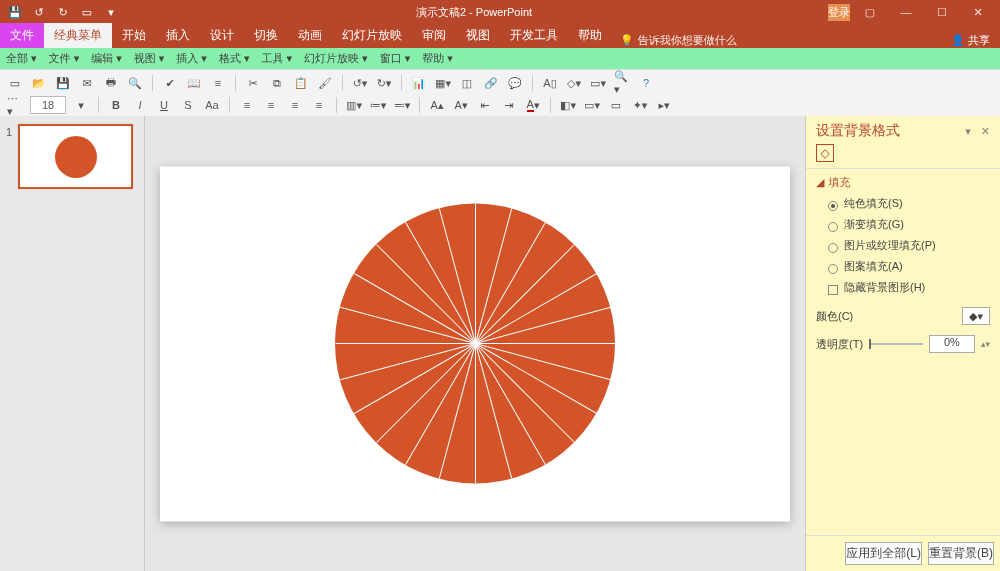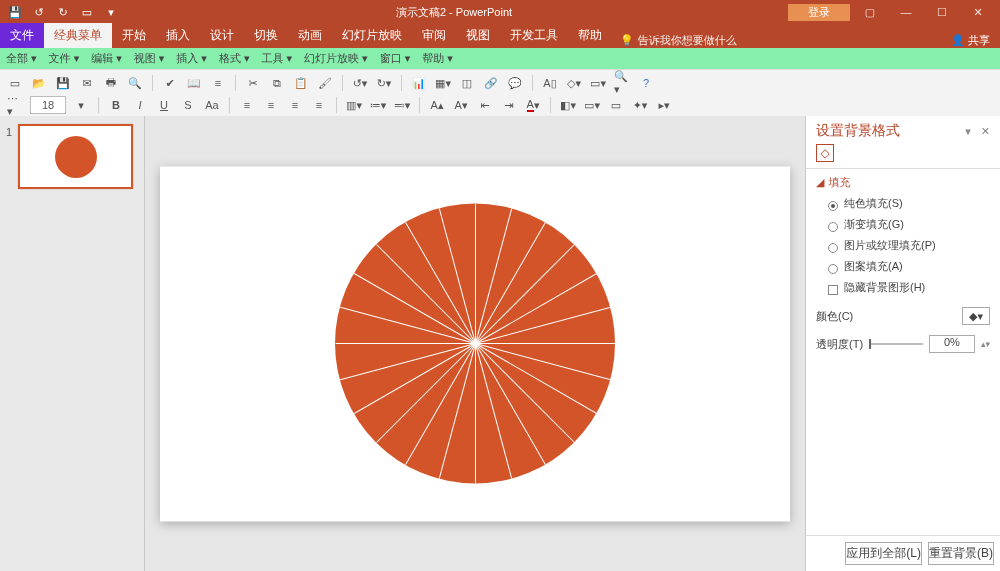--- a/index.html
+++ b/index.html
@@ -4,28 +4,28 @@
 <style>
 * { margin:0; padding:0; box-sizing:border-box; font-family:"Microsoft YaHei","Segoe UI",sans-serif; }
 body { width:1000px; height:571px; background:#e6e6e6; overflow:hidden; position:relative; }
 
 
 .titlebar { height:24px; background:#b7472a; color:#fff; display:flex; align-items:center; font-size:11px; }
 .qat { display:flex; gap:10px; padding:0 8px; align-items:center; }
 .qat span { width:14px; height:14px; display:flex; align-items:center; justify-content:center; }
 .title-center { flex:1; text-align:center; }
 .winctrl { display:flex; gap:4px; align-items:center; padding:0 6px; }
-.btn-login { background:#e88f52; padding:1px 20px; font-size:11px; }
+.btn-login { background:#e88f52; padding:1px 0; font-size:11px; }
 .win-icon { width:32px; text-align:center; font-size:11px; opacity:.85; }
 
 
 .tabs { height:24px; background:#b7472a; display:flex; align-items:flex-end; font-size:12px; color:#fff; }
 .tab { padding:4px 10px; cursor:pointer; }
 .tab.active { background:#f3f3f3; color:#b7472a; }
-.tab.file { background:#6d28d9; color:#fff;margin-top:28px; }
+.tab.file { background:#d946ef; color:#fff;margin-top:28px; }
 .tell-me { margin-left:8px; display:flex; align-items:center; gap:4px; opacity:.9; font-size:11px; }
 .share { margin-left:auto; margin-right:10px; font-size:11px; }
 
 
 .submenu { height:22px; background:#86efac; display:flex; align-items:center; font-size:11px; color:#444; padding-left:6px; border-bottom:1px solid #ddd;}
 .submenu span { margin-right:6px; }
 .submenu .drop { margin-right:12px; }
 
 
 .toolbar { background:#f3f3f3; border-bottom:1px solid #c9c9c9; padding:2px 6px 4px 6px; }
@@ -41,21 +41,21 @@
 .thumb-num { font-size:11px; color:#555; width:12px; padding-top:2px;}
 .thumb { width:115px; height:65px; background:#fff; border:2px solid #d35428; position:relative; box-shadow:0 0 2px rgba(0,0,0,.15);}
 .thumb .mini { position:absolute; left:50%; top:50%; transform:translate(-50%,-50%); width:42px; height:42px; border-radius:50%; background:#d35428;}
 
 .canvas-area { flex:1; position:relative; background:#e6e6e6; }
 .slide { position:absolute; left:50%; top:50%; transform:translate(-50%,-50%); width:630px; height:355px; background:#fff; box-shadow:0 2px 10px rgba(0,0,0,.25); }
 .circle { position:absolute; left:50%; top:50%; transform:translate(-50%,-50%); width:280px; height:280px; border-radius:50%; background:#d35428; overflow:hidden;}
 .slice { position:absolute; left:50%; top:50%; width:1px; height:50%; background:#fff; transform-origin:top center; }
 
 
-.panel { width:195px; background:#ffffff; border-left:1px solid #c9c9c9; display:flex; flex-direction:column; font-size:12px; color:#444;}
+.panel { width:195px; background:#fef9c3; border-left:1px solid #c9c9c9; display:flex; flex-direction:column; font-size:12px; color:#444;}
 .panel-head { display:flex; align-items:center; justify-content:space-between; padding:6px 10px 2px 10px;}
 .panel-title { color:#b7472a; font-size:14px; }
 .panel-head-ctrls { display:flex; gap:10px; color:#888; font-size:11px;}
 .panel-icons { padding:2px 10px 6px 10px; border-bottom:1px solid #ddd;}
 .bucket { width:18px; height:18px; border:1px solid #b7472a; color:#b7472a; display:flex; align-items:center; justify-content:center; font-size:12px;}
 .panel-body { padding:6px 10px; font-size:11px; }
 .section-h { color:#b7472a; font-size:11px; margin-bottom:6px; display:flex; align-items:center; gap:4px;}
 .opts { padding-left:12px; display:flex; flex-direction:column; gap:6px; }
 .opt { display:flex; align-items:flex-end; gap:6px; }
 .radio { width:10px; height:10px; border:1px solid #888; border-radius:50%; display:inline-block; position:relative;}

